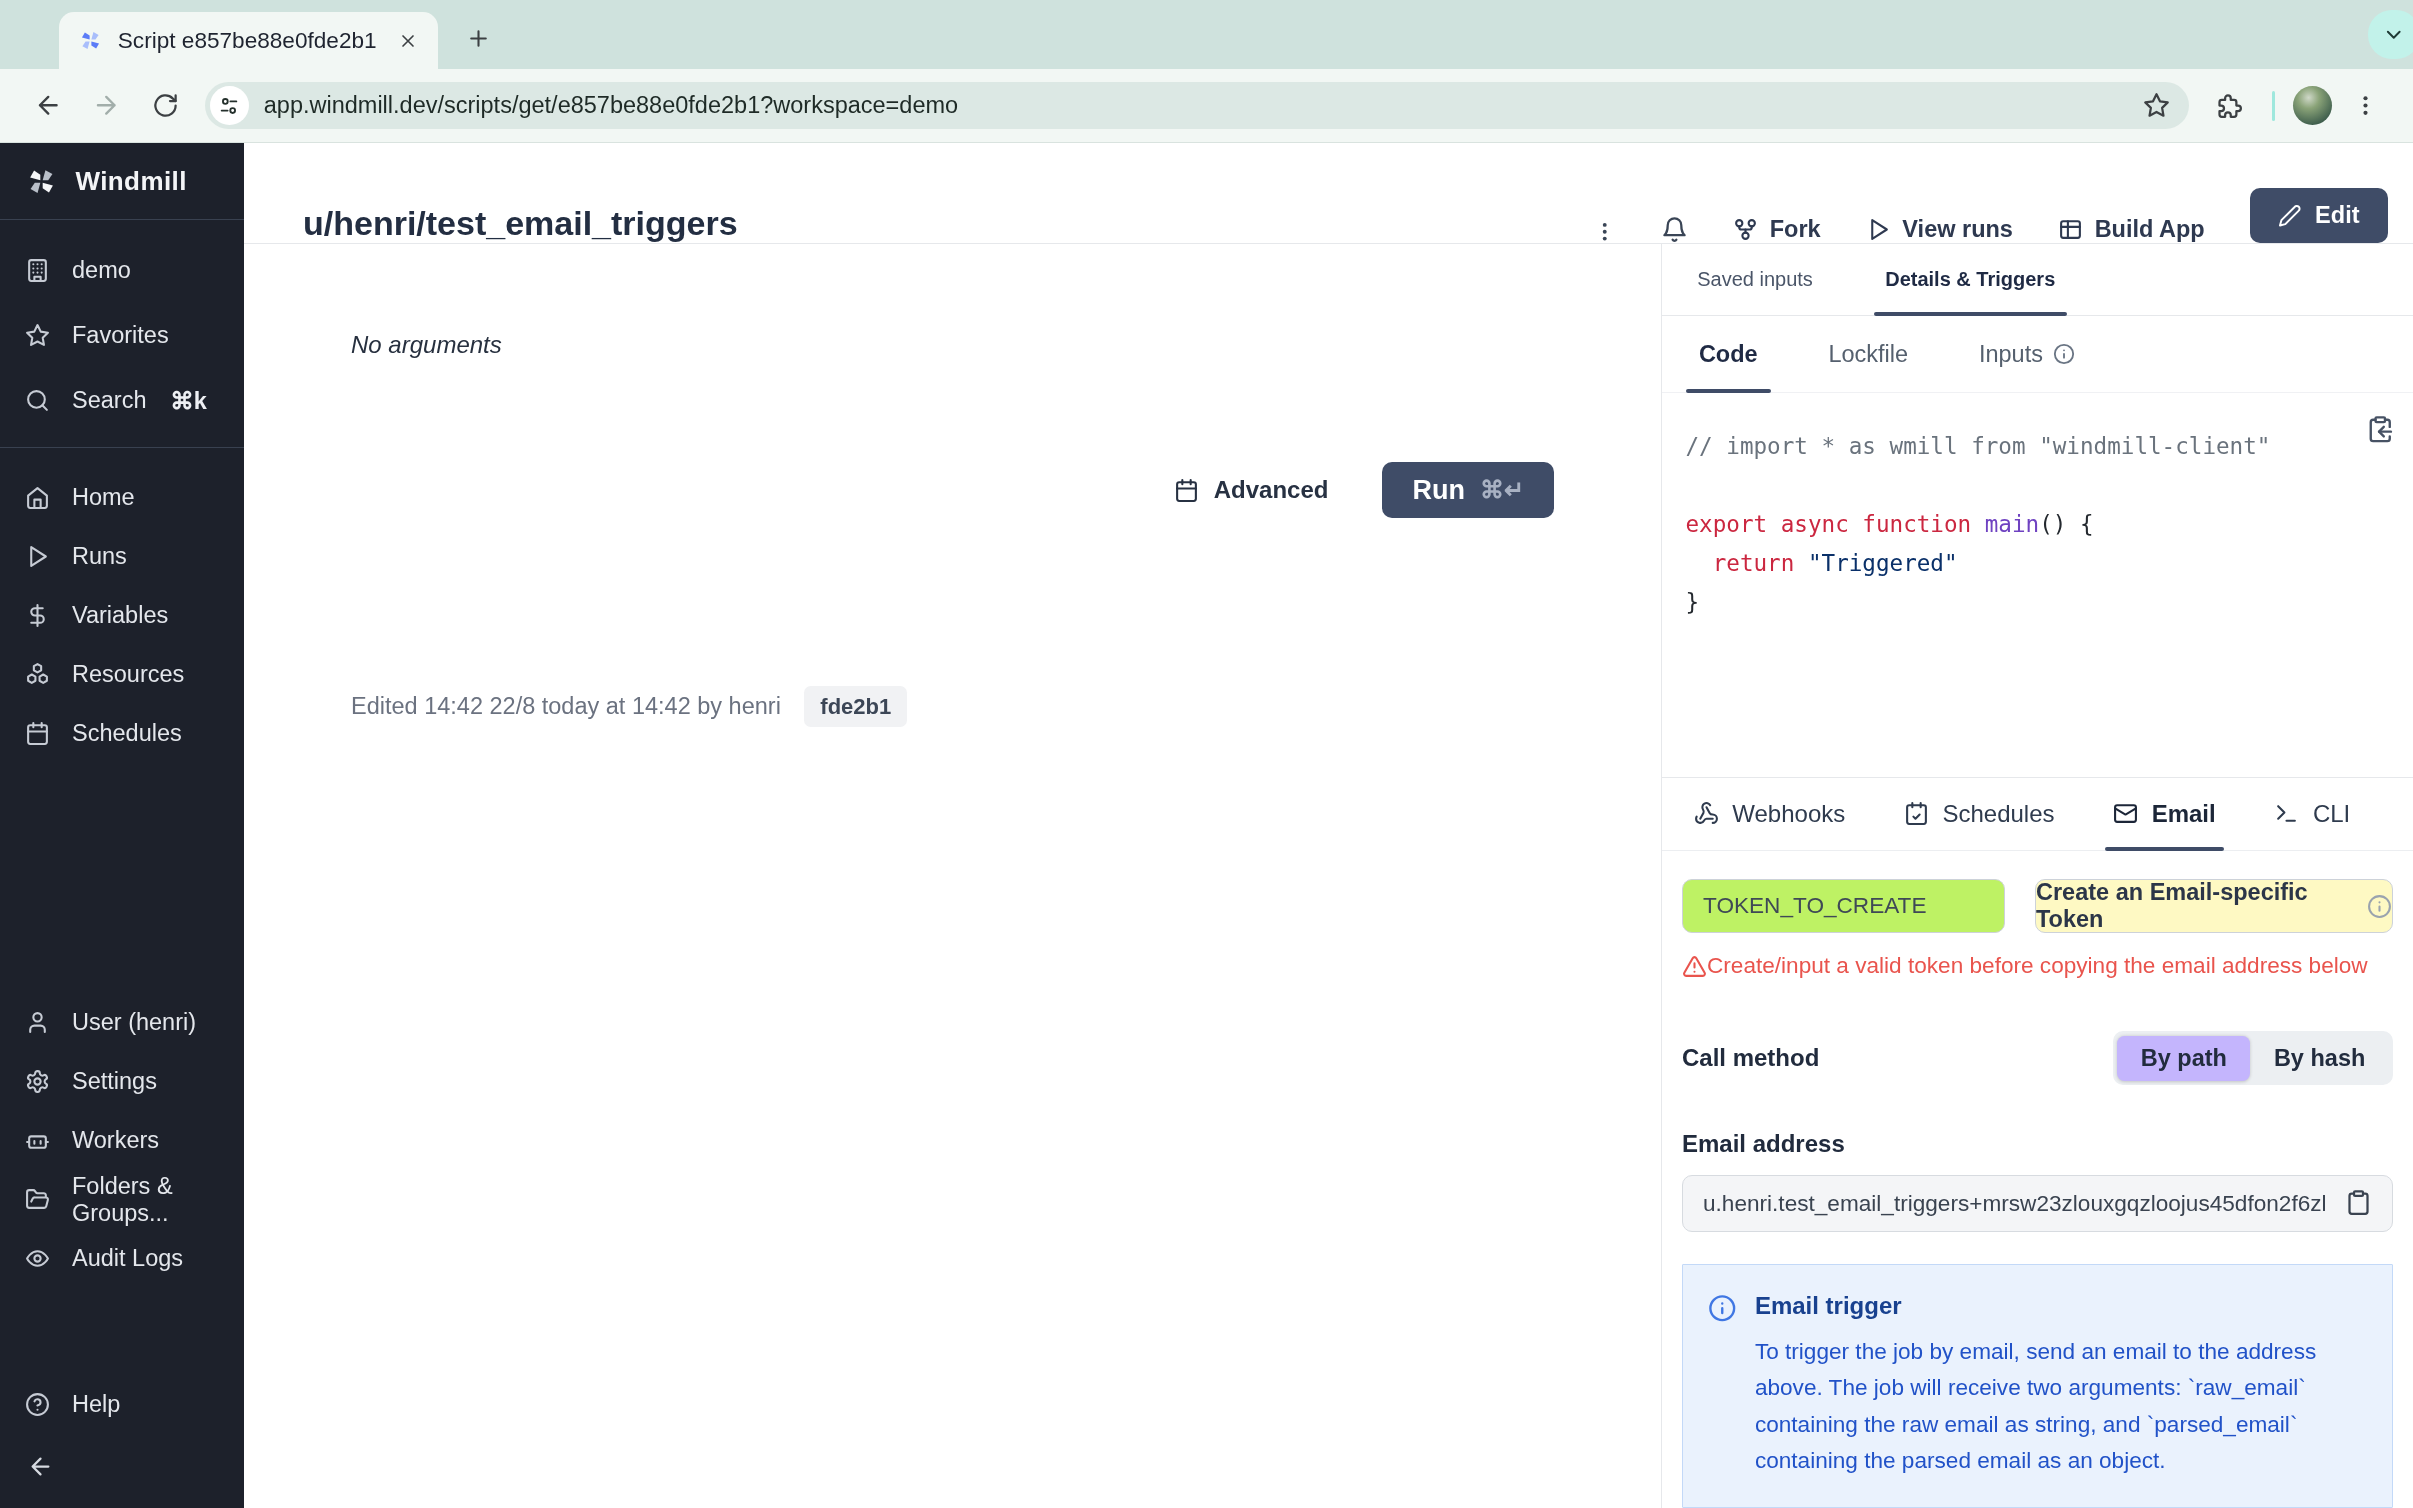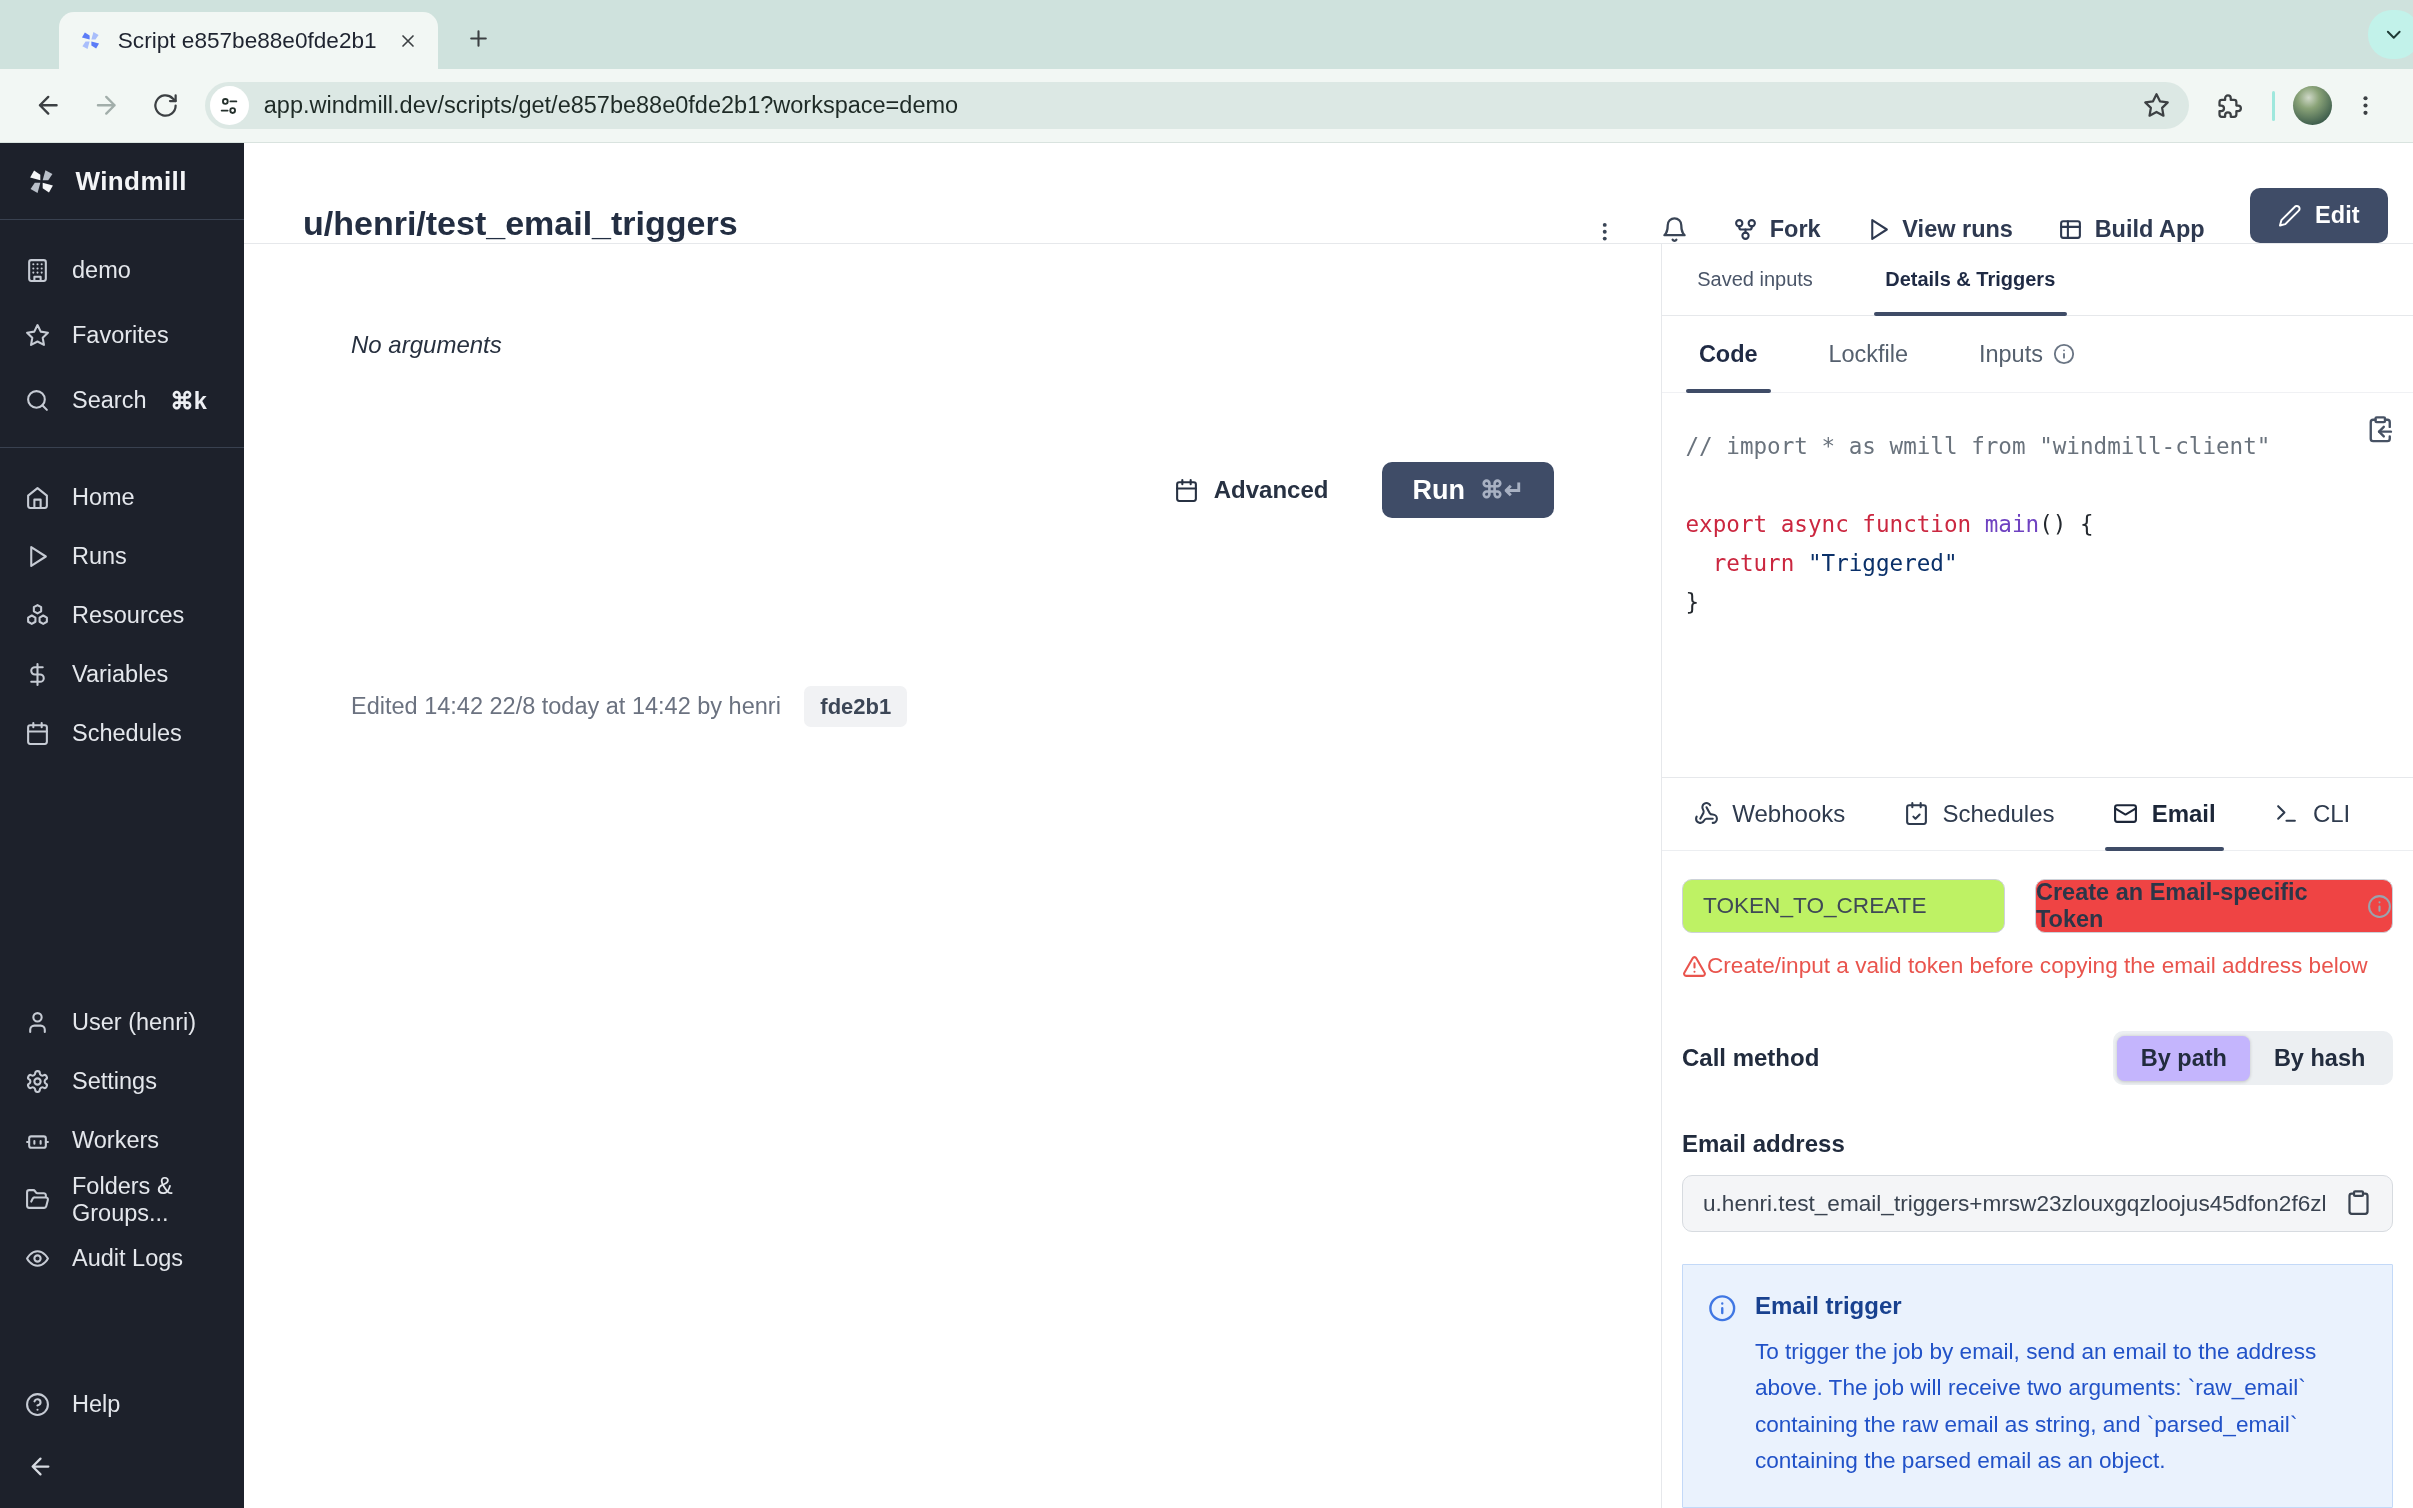--- a/index.html
+++ b/index.html
@@ -75,21 +75,21 @@
   .tok-str { color:#0a3069; }
   .code-copy { position:absolute; top:22px; right:18.4px; color:#475264; }
   .trigger-tabs { height:74px; flex:none; display:flex; align-items:stretch; gap:42px; padding:0 23.5px; border-top:0.8px solid #e6e8eb; border-bottom:0.8px solid #eceef1; }
   .ttab { display:flex; align-items:center; gap:13.4px; padding:0 8.4px; font-size:24px; font-weight:500; color:#2f3b4e; position:relative; white-space:nowrap; }
   .ttab.active { color:#1c2638; font-weight:600; }
   .ttab.active::after { content:""; position:absolute; left:0; right:0; bottom:-0.8px; height:4.2px; background:#3f4c67; border-radius:2.5px; }
 
   .email-section { padding:28.5px 20px 0 20px; }
   .token-row { display:flex; gap:30px; }
   .token-input { width:323px; height:54px; border:1.7px solid #cdd2d9; border-radius:10px; padding:0 20px; font-size:22.6px; color:#3f4956; background:#bef264; font-family:"Liberation Sans",sans-serif; outline:none; }
-  .create-btn { flex:1; height:54px; border:1.7px solid #cdd2d9; border-radius:10px; background:#ef4444; display:flex; align-items:center; justify-content:center; gap:17px; font-size:23.5px; font-weight:700; color:#2c3648; }
+  .create-btn { flex:1; height:54px; border:1.7px solid #cdd2d9; border-radius:10px; background:#fef9c3; display:flex; align-items:center; justify-content:center; gap:17px; font-size:23.5px; font-weight:700; color:#2c3648; }
   .create-info-ic { color:#9aa3ae; }
   .warning { margin-top:20px; display:flex; align-items:center; gap:0; color:#e9544d; font-size:22.6px; }
   .call-row { margin-top:52px; display:flex; align-items:center; justify-content:space-between; }
   .call-label { font-size:24px; font-weight:700; color:#212b3d; }
   .segmented { background:#eceff2; border-radius:10px; padding:4.2px; display:flex; }
   .seg { padding:9.2px 23.5px; font-size:23.5px; font-weight:600; color:#222c3e; border-radius:7.5px; white-space:nowrap; }
   .seg.active { background:#c4b5fd; box-shadow:0 0.8px 3.4px rgba(0,0,0,.18); }
   .addr-label { margin-top:45px; font-size:24px; font-weight:700; color:#212b3d; }
   .addr-field { margin-top:17px; height:57px; background:#f4f5f7; border:1.7px solid #d7dbe0; border-radius:10px; display:flex; align-items:center; padding:0 20px; gap:17px; }
   .addr-text { flex:1; font-size:22.6px; color:#3a4350; white-space:nowrap; overflow:hidden; }
@@ -226,32 +226,32 @@
           <span class="s-label">Home</span>
         </div>
         <div class="s-item">
           <svg class="ic" width="25" height="25" viewBox="0 0 24 24">
               <polygon points="6 3 20 12 6 21 6 3"></polygon>
             </svg>
           <span class="s-label">Runs</span>
         </div>
         <div class="s-item">
           <svg class="ic" width="25" height="25" viewBox="0 0 24 24">
+              <path d="M12 2v20"></path>
+              <path d="M17 5H9.5a3.5 3.5 0 0 0 0 7h5a3.5 3.5 0 0 1 0 7H6"></path>
+            </svg>
+          <span class="s-label">Variables</span>
+        </div>
+        <div class="s-item">
+          <svg class="ic" width="25" height="25" viewBox="0 0 24 24">
               <path d="M12 2 8.5 4v4l3.5 2 3.5-2V4z"></path>
               <path d="M6.5 12 3 14v4l3.5 2 3.5-2v-4z"></path>
               <path d="M17.5 12 14 14v4l3.5 2 3.5-2v-4z"></path>
             </svg>
           <span class="s-label">Resources</span>
-        </div>
-        <div class="s-item">
-          <svg class="ic" width="25" height="25" viewBox="0 0 24 24">
-              <path d="M12 2v20"></path>
-              <path d="M17 5H9.5a3.5 3.5 0 0 0 0 7h5a3.5 3.5 0 0 1 0 7H6"></path>
-            </svg>
-          <span class="s-label">Variables</span>
         </div>
         <div class="s-item">
           <svg class="ic" width="25" height="25" viewBox="0 0 24 24">
               <rect x="3" y="4" width="18" height="18" rx="2"></rect>
               <path d="M16 2v4M8 2v4M3 10h18"></path>
             </svg>
           <span class="s-label">Schedules</span>
         </div>
       </div>
 

